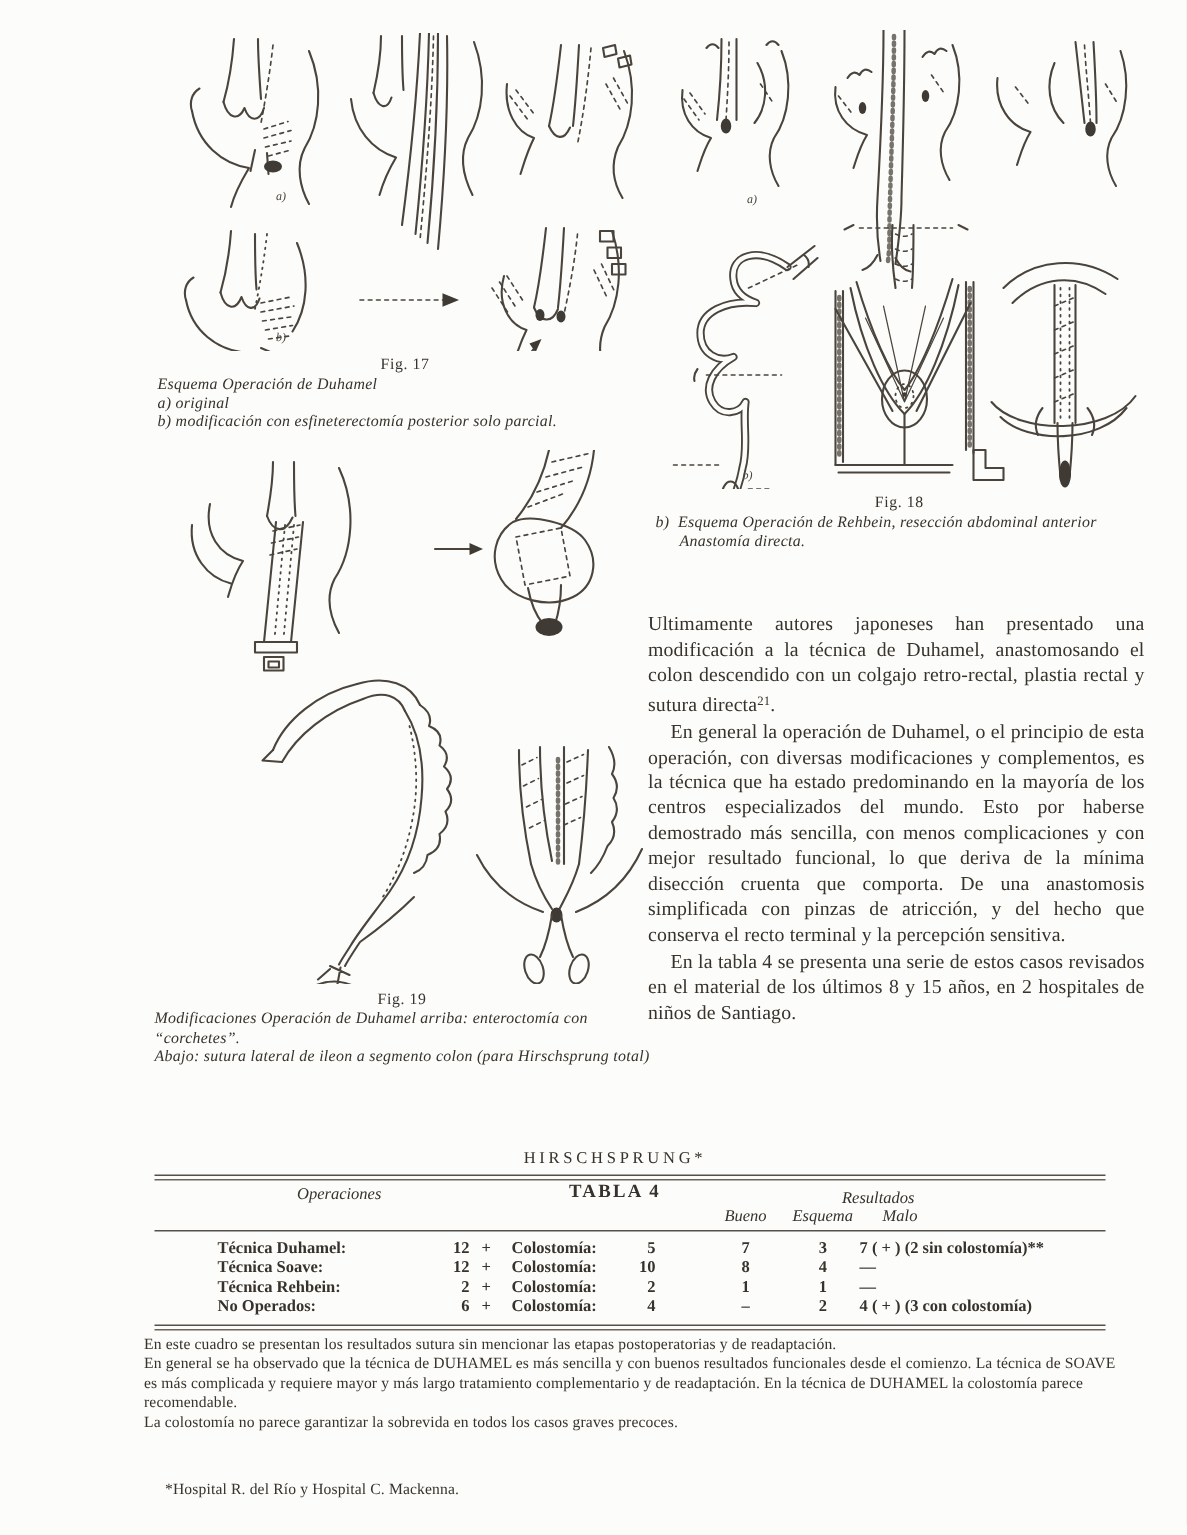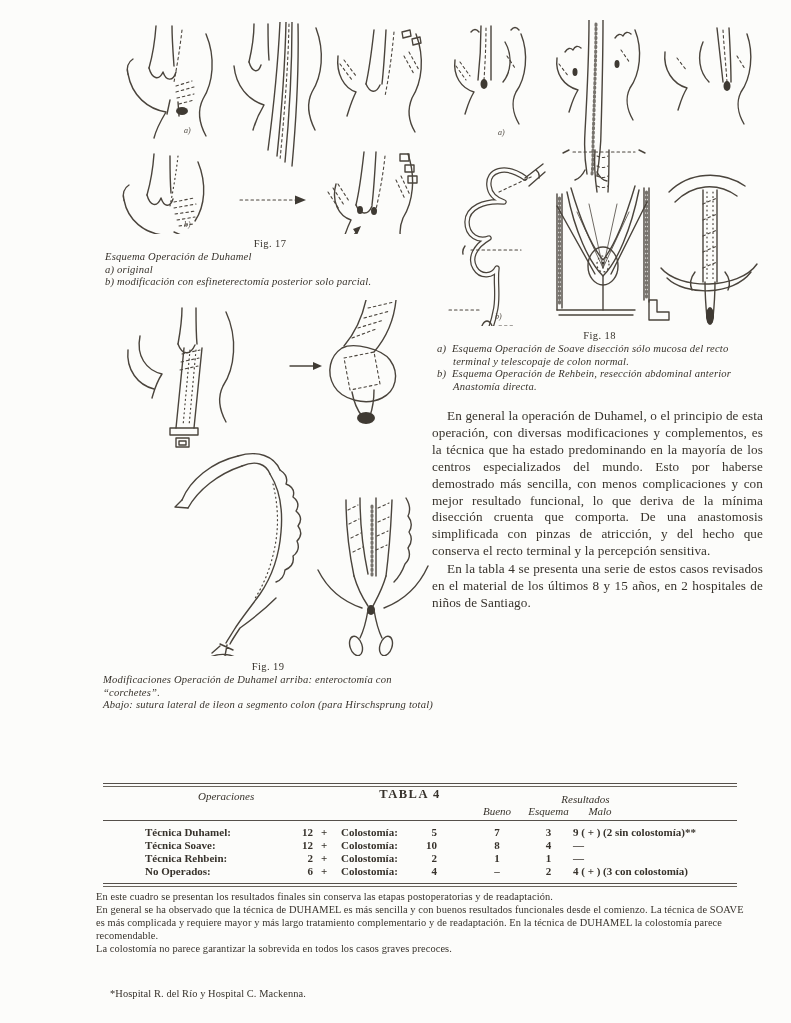--- a/index.html
+++ b/index.html
@@ -182,25 +182,25 @@
       <path d="M44,118 C44,132 45,144 46,154 M54,118 C54,132 53,144 52,154"></path>
       <ellipse class="fillb" cx="49" cy="152" rx="4" ry="9"></ellipse>
       <path d="M34,108 q-7,9 -3,18 M64,108 q7,9 3,18"></path>
     </g>
   </svg>
   <span class="abs sublabel" style="left:498px;top:128px;">a)</span>
   <span class="abs sublabel" style="left:495px;top:312px;">b)</span>
 
   <div class="abs figlabel" style="left:437px;top:330px;width:325px;">Fig. 18</div>
   <div class="abs cap" style="left:437px;top:343px;width:327px;">
-    <div class="cap-item"><span>a)</span>&nbsp;&nbsp;<span>Esquema Operación de Soave disección sólo mucosa del recto terminal y telescopaje de colon normal.</span></div>
     <div class="cap-item"><span>b)</span>&nbsp;&nbsp;<span>Esquema Operación de Rehbein, resección abdominal anterior Anastomía directa.</span></div>
   </div>
 
   <div class="abs bodycol" style="left:432px;top:408px;width:331px;">
+    <p><span>Ultimamente autores japoneses han presentado una modificación a la técnica de Duhamel, anastomosando el colon descendido con un colgajo retro-rectal, plastia rectal y sutura directa</span><span class="sup">21</span><span>.</span></p>
     <p class="indent">En general la operación de Duhamel, o el principio de esta operación, con diversas modificaciones y complementos, es la técnica que ha estado predominando en la mayoría de los centros especializados del mundo. Esto por haberse demostrado más sencilla, con menos complicaciones y con mejor resultado funcional, lo que deriva de la mínima disección cruenta que comporta. De una anastomosis simplificada con pinzas de atricción, y del hecho que conserva el recto terminal y la percepción sensitiva.</p>
     <p class="indent">En la tabla 4 se presenta una serie de estos casos revisados en el material de los últimos 8 y 15 años, en 2 hospitales de niños de Santiago.</p>
   </div>
 
   <svg class="abs art" style="left:100px;top:300px;" width="330" height="356" viewBox="0 0 330 356">
     <g transform="translate(14,8)">
       <path d="M112,4 C124,30 121,60 109,78 C103,90 106,103 112,114"></path>
       <path d="M26,28 C22,48 32,62 48,66 C42,75 40,83 38,90"></path>
       <path d="M14,42 C12,62 24,77 40,81"></path>
       <path d="M68,0 C68,13 66,25 64,36"></path>
@@ -253,20 +253,21 @@
     </g>
   </svg>
 
   <div class="abs figlabel" style="left:103px;top:661px;width:330px;">Fig. 19</div>
   <div class="abs cap" style="left:103px;top:674px;width:332px;">
     <div>Modificaciones Operación de Duhamel arriba: enteroctomía con “corchetes”.</div>
     <div>Abajo: sutura lateral de ileon a segmento colon (para Hirschsprung total)</div>
   </div>
 
   <div class="abs tbl-title" style="left:95px;top:751px;width:630px;margin-top:36px;">TABLA 4</div>
+  <div class="abs tbl-sub" style="left:95px;top:766px;width:630px;">HIRSCHSPRUNG*</div>
 
   <div class="abs" style="left:103px;top:783px;width:634px;height:106px;">
     <div class="abs rule" style="left:0;top:0;width:634px;"></div>
     <div class="abs rule" style="left:0;top:3px;width:634px;border-top-color:#6b655d;"></div>
 
     <span class="abs hdr" style="left:95px;top:7px;">Operaciones</span>
     <span class="abs hdr" style="left:430px;top:10px;width:105px;text-align:center;">Resultados</span>
     <span class="abs hdr" style="left:374px;top:22px;width:40px;text-align:center;">Bueno</span>
     <span class="abs hdr" style="left:423px;top:22px;width:45px;text-align:center;">Esquema</span>
     <span class="abs hdr" style="left:477px;top:22px;width:40px;text-align:center;font-style:italic;">Malo</span>
@@ -274,21 +275,21 @@
     <div class="abs rule" style="left:0;top:37px;width:634px;border-top-width:1.5px;"></div>
 
     <div class="trow" style="left:0;top:43px;width:634px;">
       <span style="left:42px;">Técnica Duhamel:</span>
       <span style="left:185px;width:25px;text-align:right;">12</span>
       <span style="left:218px;">+</span>
       <span style="left:238px;">Colostomía:</span>
       <span style="left:312px;width:22px;text-align:right;">5</span>
       <span style="left:374px;width:40px;text-align:center;">7</span>
       <span style="left:423px;width:45px;text-align:center;">3</span>
-      <span style="left:470px;">9 ( + ) (2 sin colostomía)**</span>
+      <span style="left:470px;">7 ( + ) (2 sin colostomía)**</span>
     </div>
     <div class="trow" style="left:0;top:56px;width:634px;">
       <span style="left:42px;">Técnica Soave:</span>
       <span style="left:185px;width:25px;text-align:right;">12</span>
       <span style="left:218px;">+</span>
       <span style="left:238px;">Colostomía:</span>
       <span style="left:312px;width:22px;text-align:right;">10</span>
       <span style="left:374px;width:40px;text-align:center;">8</span>
       <span style="left:423px;width:45px;text-align:center;">4</span>
       <span style="left:470px;">—</span>
@@ -312,19 +313,19 @@
       <span style="left:374px;width:40px;text-align:center;">–</span>
       <span style="left:423px;width:45px;text-align:center;">2</span>
       <span style="left:470px;">4 ( + ) (3 con colostomía)</span>
     </div>
 
     <div class="abs rule" style="left:0;top:100px;width:634px;"></div>
     <div class="abs rule" style="left:0;top:103px;width:634px;border-top-color:#6b655d;"></div>
   </div>
 
   <div class="abs fn" style="left:96px;top:890px;width:648px;">
-    <div>En este cuadro se presentan los resultados finales sin conserva las etapas postoperatorias y de readaptación.</div>
+    <div>En este cuadro se presentan los resultados sutura sin mencionar las etapas postoperatorias y de readaptación.</div>
     <div>En general se ha observado que la técnica de DUHAMEL es más sencilla y con buenos resultados funcionales desde el comienzo. La técnica de SOAVE es más complicada y requiere mayor y más largo tratamiento complementario y de readaptación. En la técnica de DUHAMEL la colostomía parece recomendable.</div>
     <div>La colostomía no parece garantizar la sobrevida en todos los casos graves precoces.</div>
     <div class="fn-ind">*Hospital R. del Río y Hospital C. Mackenna.</div>
   </div>
 
 </div>
 
 </body></html>

